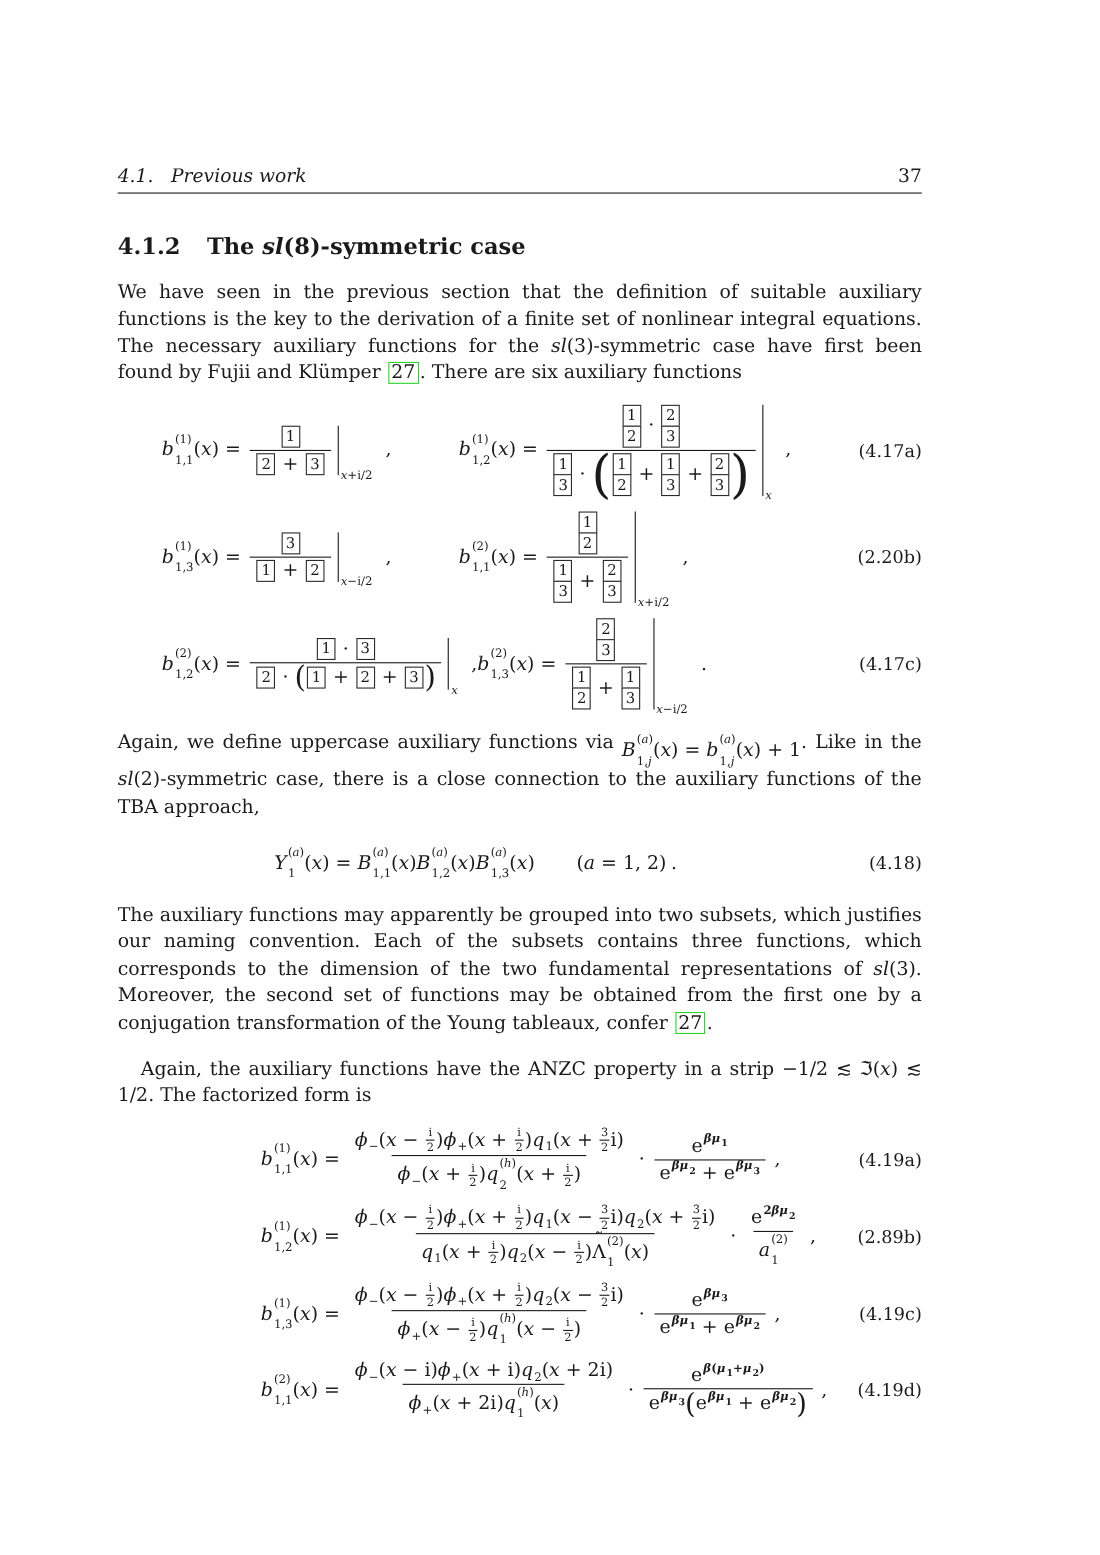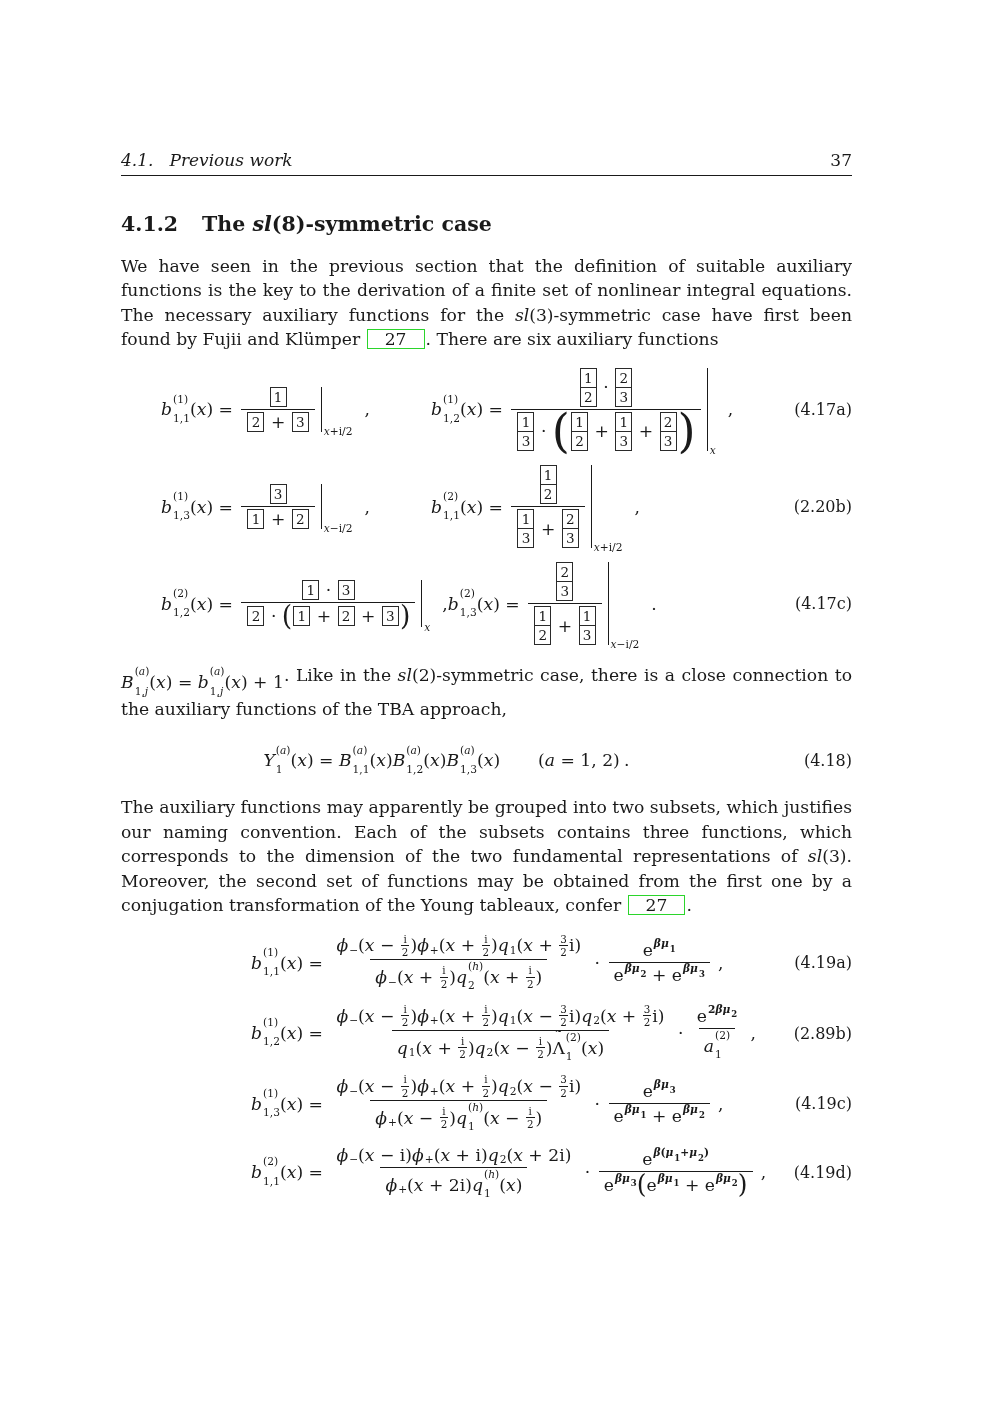--- a/index.html
+++ b/index.html
@@ -1,36 +1,36 @@
 <!DOCTYPE html>
 <html><head>
 <meta charset="utf-8">
 <style>
   html,body{margin:0;padding:0;background:#ffffff;}
   .page{position:relative;width:1000px;height:1414px;background:#fff;color:#1a1a1a;
         font-family:"DejaVu Serif",serif;overflow:hidden;}
-  .content{position:absolute;left:121px;top:150px;width:731px;}
+  .content{position:absolute;left:107px;top:150px;width:731px;}
 
   
   .pagehead{display:flex;justify-content:space-between;align-items:baseline;
             border-bottom:1px solid #1a1a1a;padding-bottom:5px;font-size:17px;}
   .pagehead .hleft{font-style:italic;}
   .pagehead .hsec{margin-right:16px;}
   .pagehead .hpage{font-style:normal;text-align:right;}
 
   
   .secthead{margin-top:36px;font-size:20.5px;font-weight:bold;display:flex;}
   .secthead .slabel{margin-right:24px;}
   .secthead .it{font-style:italic;}
 
   
   p.body{font-size:17.2px;line-height:1.42;text-align:justify;margin:18px 0 0 0;}
   p.body.indent{text-indent:21px;}
   .it{font-style:italic;}
-  .cite{display:inline-block;border:1.6px solid #2bd52b;padding:0 17px;line-height:1.05;
+  .cite{display:inline-block;border:1.6px solid #2bd52b;padding:0 2px;line-height:1.05;
         margin:0 1px;cursor:pointer;}
   .imath{display:inline-flex;align-items:center;vertical-align:-0.4em;}
 
   
   .eqblock{margin:16px 0 6px 0;}
   .eqrow{display:flex;align-items:center;margin:14px 0;}
   .eqcell-l{flex:0 0 310px;display:flex;justify-content:flex-start;padding-left:40px;
             box-sizing:border-box;}
   .eqcell-r{flex:1;display:flex;justify-content:flex-start;}
   .eqnum{flex:0 0 80px;text-align:right;font-size:16px;}
@@ -403,21 +403,21 @@
                 </span>
               </span>
               <span class="msp" style="width: 0.7em;"></span>
               <span class="mr">.</span>
             </span>
           </div>
         <div class="eqnum">(4.17c)</div>
       </div>
     </div>
 
-    <p class="body"><span class="imath">
+    <p class="body"><span>Again, we define uppercase auxiliary functions via </span><span class="imath">
           <span class="mrow">
             <span class="mss">
               <span class="mi">B</span>
               <span class="mscr">
                 <span class="mup">
                   <span class="mrow">
                     <span class="mr">(</span>
                     <span class="mi">a</span>
                     <span class="mr">)</span>
                   </span>
@@ -538,20 +538,21 @@
             <span class="mr"> = 1, 2</span>
             <span class="mr">)</span>
             <span class="msp" style="width: 0.25em;"></span>
             <span class="mr">.</span>
           </span>
         </div>
       <div class="eqnum">(4.18)</div>
     </div>
 
     <p class="body"><span>The auxiliary functions may apparently be grouped into two subsets, which justifies our naming convention. Each of the subsets contains three functions, which corresponds to the dimension of the two fundamental representations of </span><span class="it">sl</span><span>(3). Moreover, the second set of functions may be obtained from the first one by a conjugation transformation of the Young tableaux, confer </span><span class="cite">27</span><span>.</span></p>
+    <p class="body indent"><span>Again, the auxiliary functions have the ANZC property in a strip −1/2 ≲ ℑ(</span><span class="it">x</span><span>) ≲ 1/2. The factorized form is</span></p>
 
     <div class="eqblock">
       <div class="eqrowI">
         <div class="eqindent math">
             <span class="mrow">
               <span class="mss">
                 <span class="mi">b</span>
                 <span class="mscr">
                   <span class="mup">
                     <span class="mr">(1)</span>

